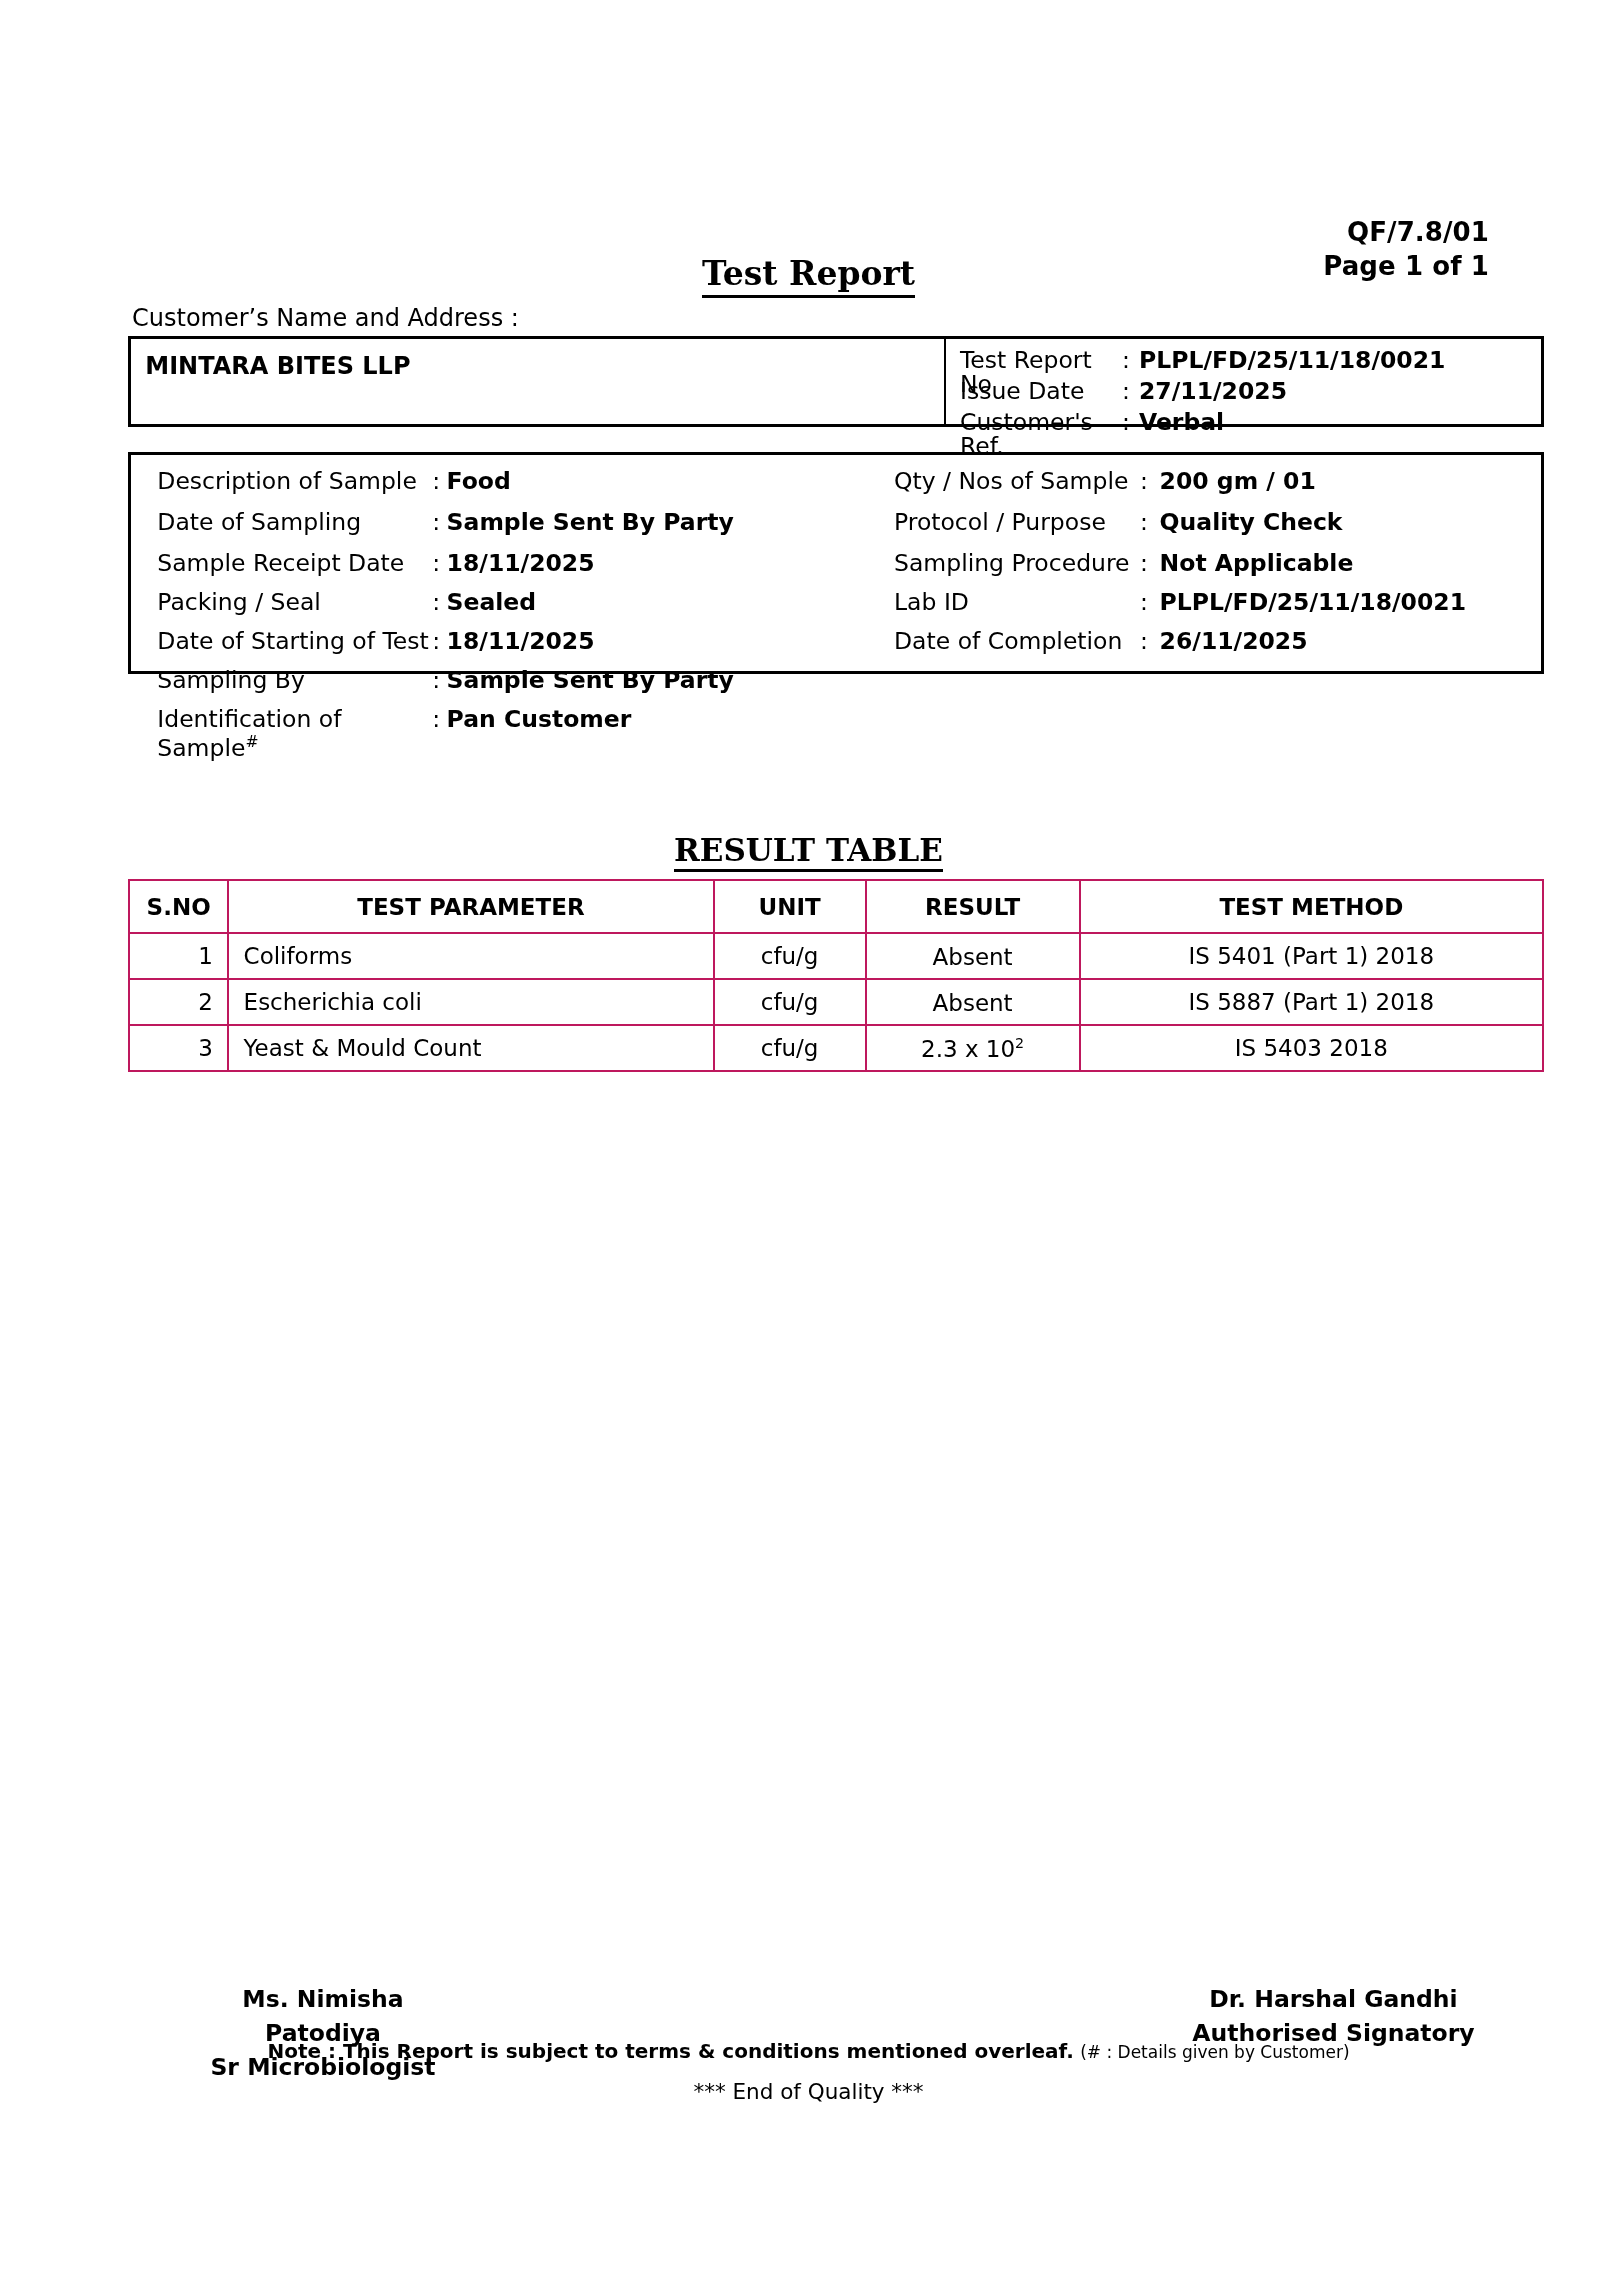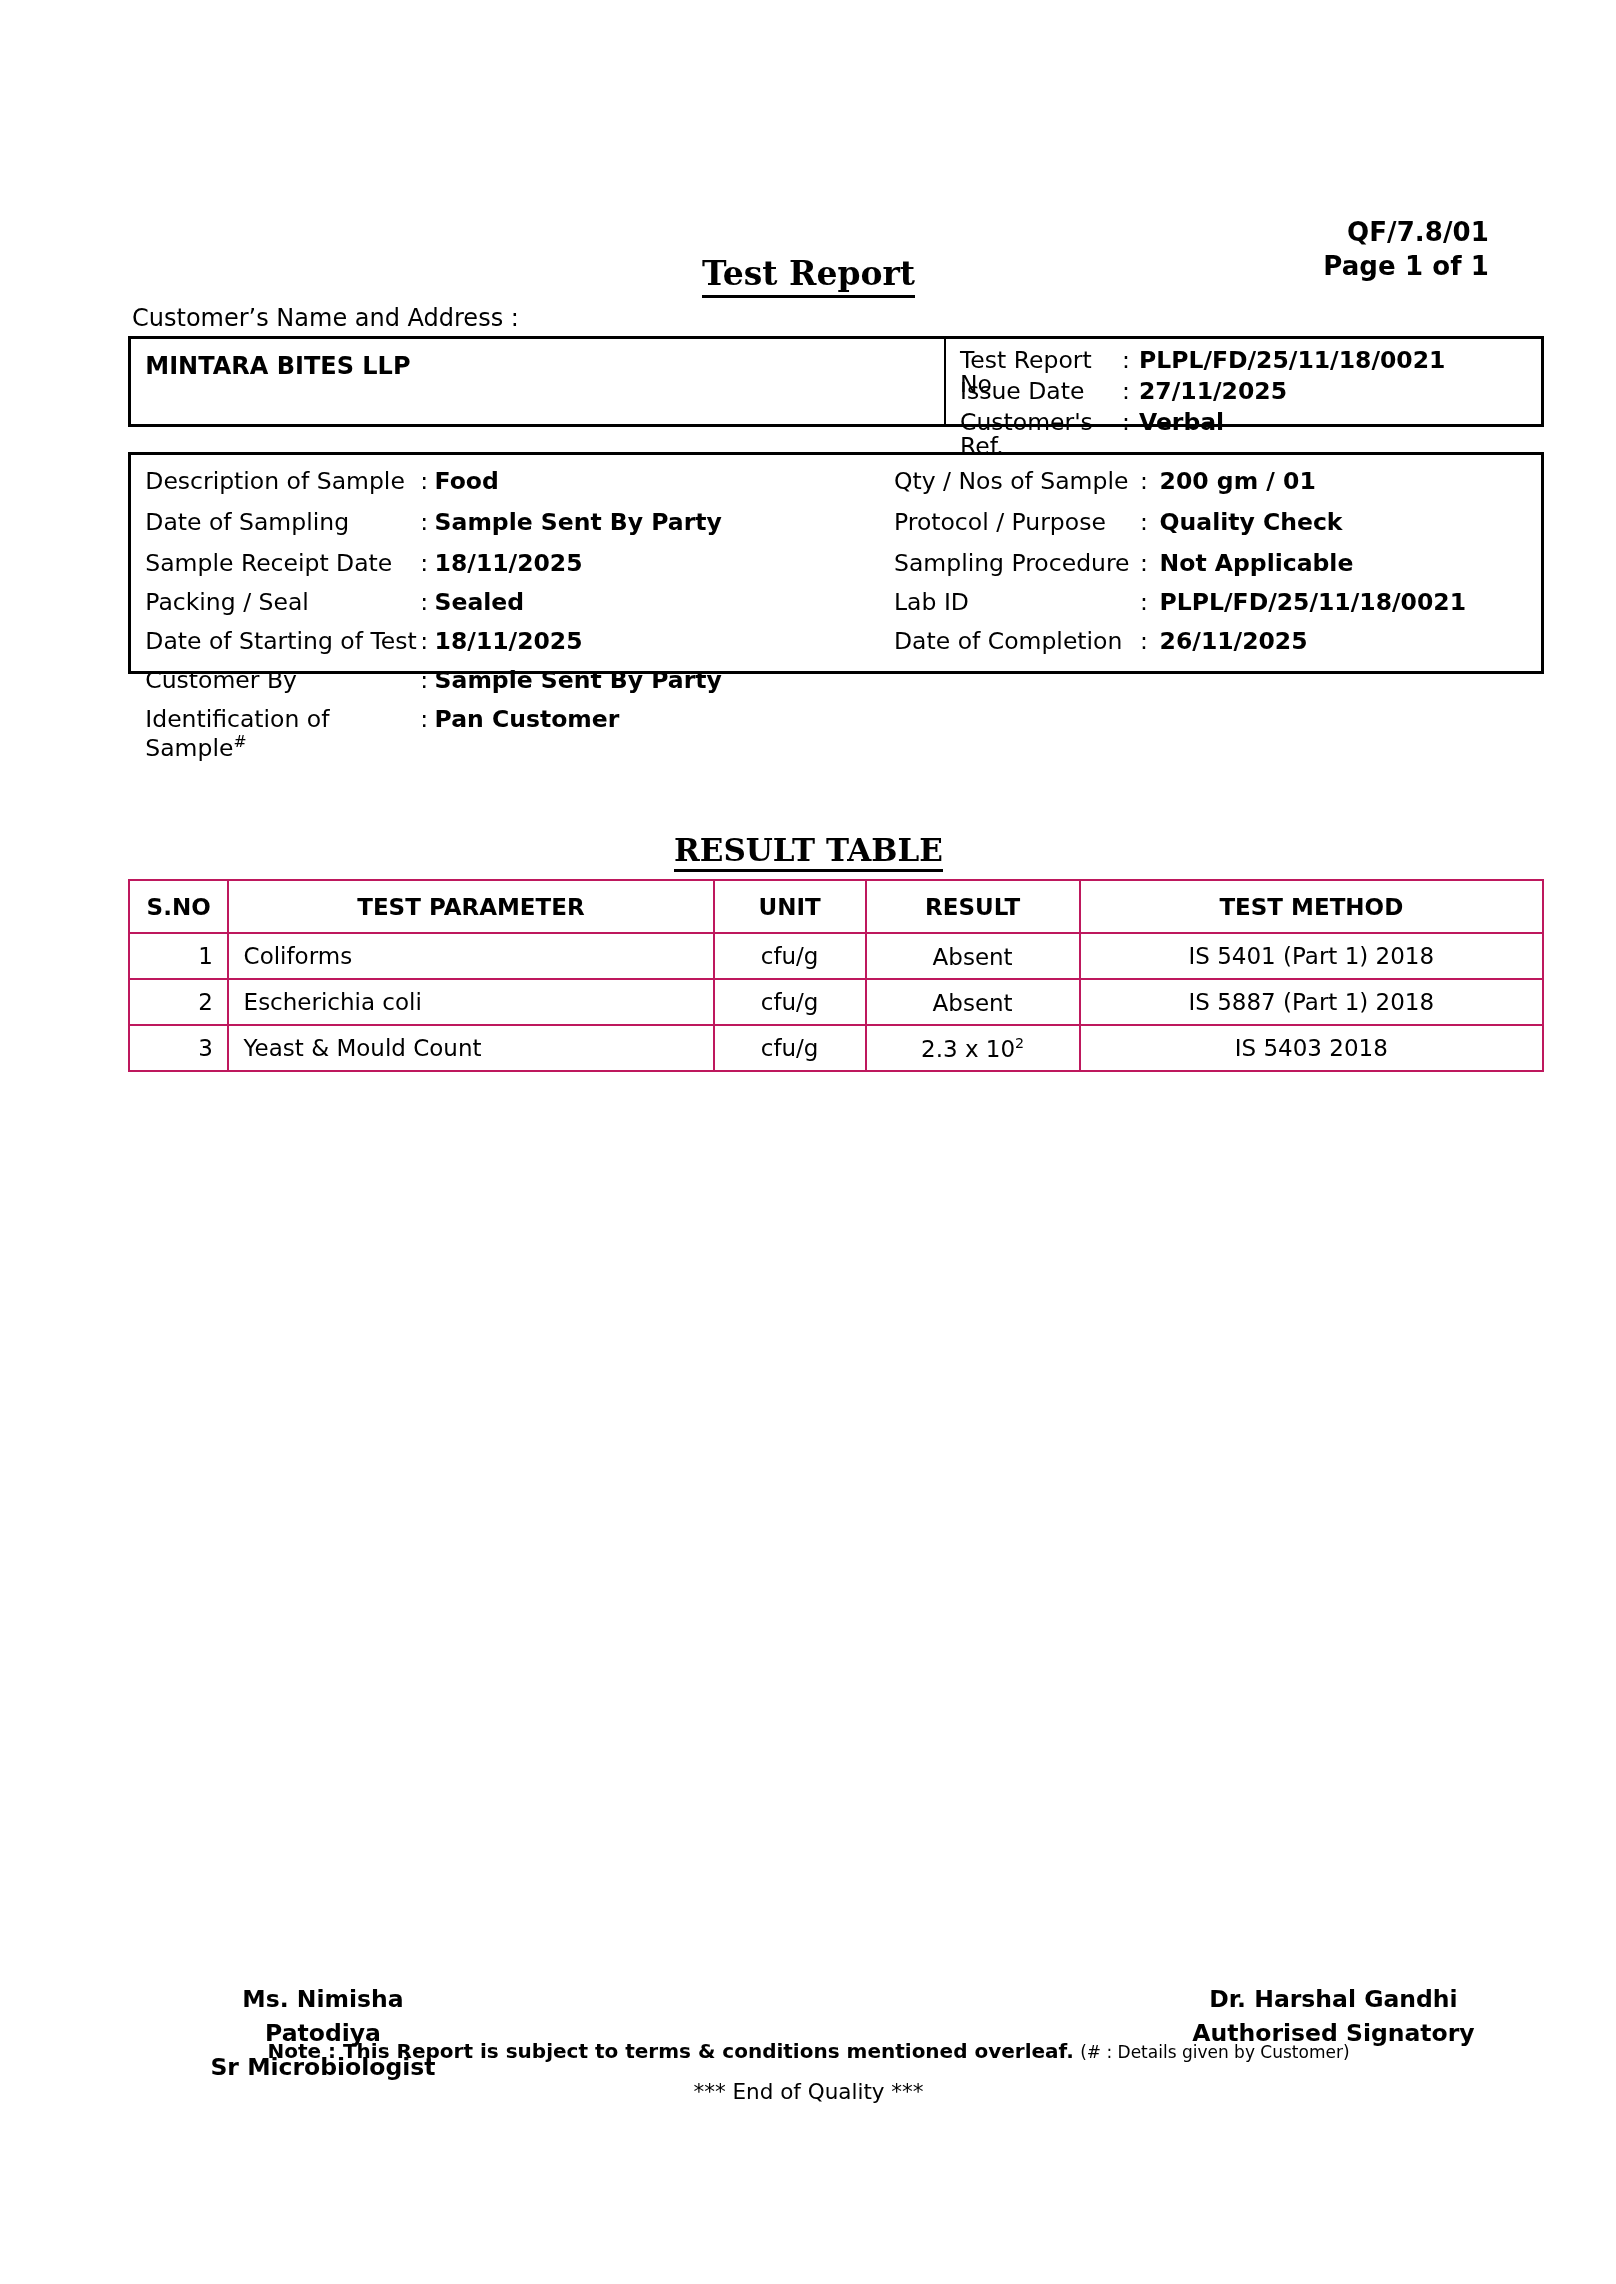--- a/index.html
+++ b/index.html
@@ -121,21 +121,21 @@
   .srow {
     display: flex;
     align-items: baseline;
     height: 41px;
   }
   .srow.tight { height: 39px; }
   .srow .lab { flex: none; }
   .srow .sep { flex: none; }
   .srow .val { font-weight: bold; white-space: nowrap; }
 
-  .col-left .lab { width: 275px; }
+  .col-left .lab { width: 275px; margin-left: 12px; }
   .col-left .sep { width: 14.3px; }
   .col-right .lab { width: 246px; }
   .col-right .sep { width: 19.6px; }
 
   .hashmark {
     font-size: 15.6px;
     vertical-align: super;
     font-weight: normal;
   }
 
@@ -288,21 +288,21 @@
         <span class="lab">Packing / Seal</span>
         <span class="sep">:</span>
         <span class="val">Sealed</span>
       </div>
       <div class="srow tight">
         <span class="lab">Date of Starting of Test</span>
         <span class="sep">:</span>
         <span class="val">18/11/2025</span>
       </div>
       <div class="srow tight">
-        <span class="lab">Customer By</span>
+        <span class="lab">Sampling By</span>
         <span class="sep">:</span>
         <span class="val">Sample Sent By Party</span>
       </div>
       <div class="srow tight">
         <span class="lab"><span>Identification of Sample</span><span class="hashmark">#</span></span>
         <span class="sep">:</span>
         <span class="val">Pan Customer</span>
       </div>
     </div>
 

